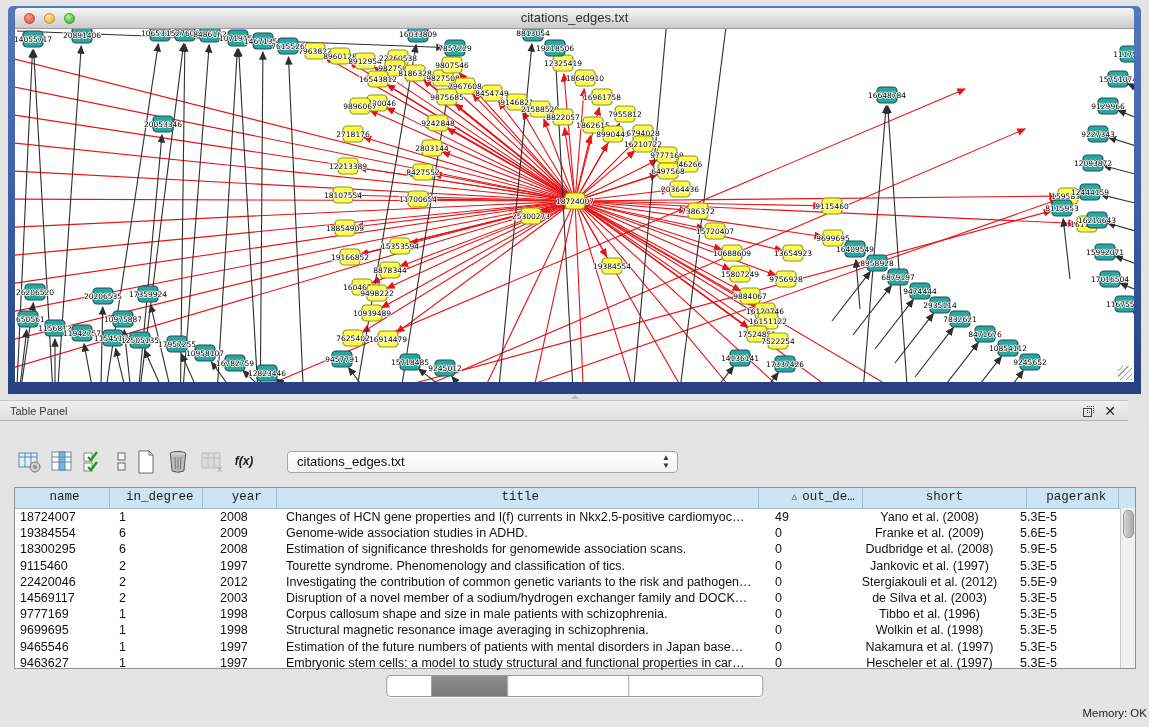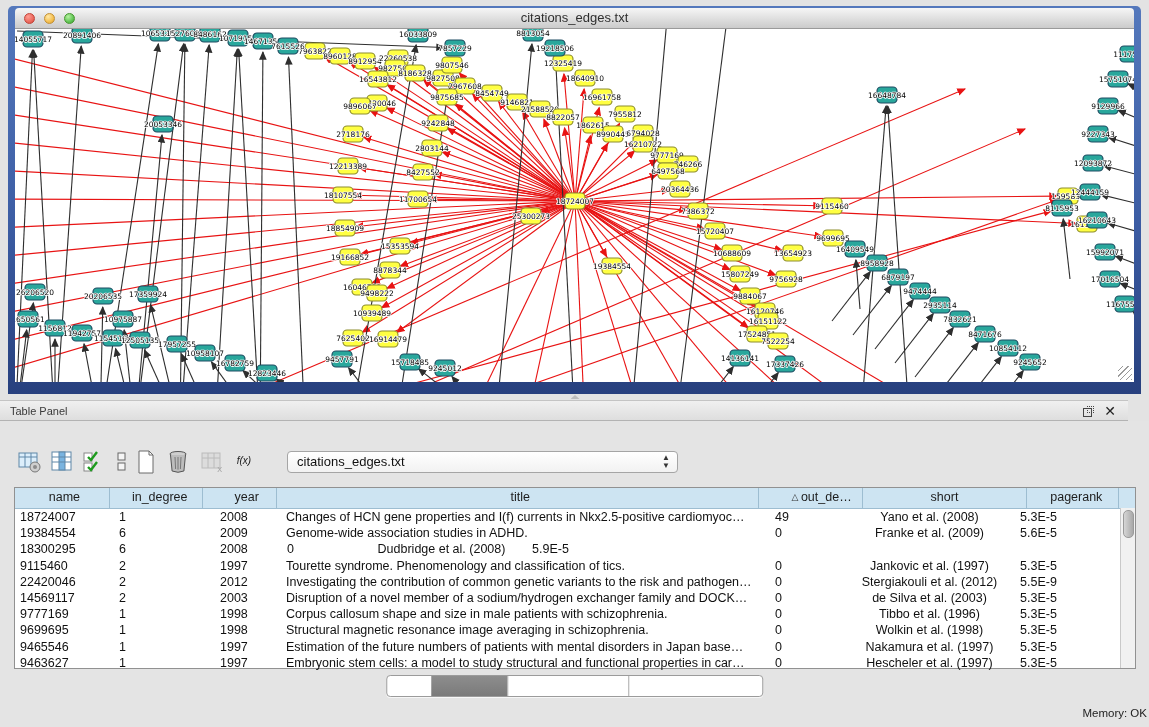--- a/index.html
+++ b/index.html
@@ -42,21 +42,21 @@
   .tool-btn{position:absolute;top:448px;width:28px;height:28px;}
   .combo{position:absolute;left:287px;top:451px;width:391px;height:22px;box-sizing:border-box;
       background:linear-gradient(#ffffff,#f2f2f2);border:1px solid #a5a5a5;border-radius:4px;
       font-size:13px;line-height:20px;padding-left:9px;color:#111;}
   .combo .stepper{position:absolute;right:7px;top:2px;font-size:8px;line-height:8px;color:#333;text-align:center;}
   
   .dtable{position:absolute;left:14px;top:487px;width:1122px;height:182px;box-sizing:border-box;
       background:#ffffff;border:1px solid #919191;}
   .thead{display:flex;height:20px;background:#cde4f2;border-bottom:1px solid #9dbdd1;}
   .hcell{box-sizing:border-box;border-right:1px solid #9dbdd1;text-align:center;font-size:12.5px;
-      line-height:19px;color:#1c1c1c;white-space:nowrap;overflow:hidden;}
+      line-height:19px;color:#1c1c1c;white-space:nowrap;overflow:hidden;font-family:Liberation Mono, monospace;}
   .sort-tri{font-size:9px;vertical-align:1px;color:#333;}
   .tbody{position:relative;}
   .trow{display:flex;height:16.2px;}
   .tcell{box-sizing:border-box;font-size:12.5px;line-height:16px;color:#111;
       white-space:nowrap;overflow:hidden;}
   .c-name{width:96px;padding-left:5px;}
   .c-deg{width:94px;padding-left:8px;}
   .c-year{width:75px;padding-left:15px;}
   .c-title{width:488px;padding-left:6px;}
   .c-out{width:78px;padding-left:7px;}
@@ -777,21 +777,21 @@
 </div>
 <div class="tool-btn" style="left:198px">
   <svg class="ic" width="28" height="28" opacity="0.55">
       <rect x="4" y="5" width="18" height="15" fill="#d7d7d7" stroke="#9a9a9a"></rect>
       <line x1="4" y1="10" x2="22" y2="10" stroke="#9a9a9a"></line>
       <line x1="10" y1="5" x2="10" y2="20" stroke="#9a9a9a"></line>
       <line x1="16" y1="5" x2="16" y2="20" stroke="#9a9a9a"></line>
       <text x="19" y="24" font-size="9" fill="#777" font-family="DejaVu Sans">x</text>
     </svg>
 </div>
-<div class="tool-btn" style="left:230px;font-style:italic;font-weight:normal;font-size:10px;line-height:26px;text-align:center;color:#222;">f(x)</div>
+<div class="tool-btn" style="left:230px;font-style:italic;font-weight:bold;font-size:12px;line-height:26px;text-align:center;color:#222;">f(x)</div>
 
 <div class="combo">
   <span>citations_edges.txt</span>
   <span class="stepper">▲<br>▼</span>
 </div>
 
 <div class="dtable">
   <div class="thead" id="thead">
       <div class="hcell c-name">name</div>
       <div class="hcell c-deg">in_degree</div>
@@ -818,20 +818,21 @@
         <div class="tcell c-year">2009</div>
         <div class="tcell c-title">Genome-wide association studies in ADHD.</div>
         <div class="tcell c-out">0</div>
         <div class="tcell c-short">Franke et al. (2009)</div>
         <div class="tcell c-pr">5.6E-5</div>
       </div>
       <div class="trow">
         <div class="tcell c-name">18300295</div>
         <div class="tcell c-deg">6</div>
         <div class="tcell c-year">2008</div>
+        <div class="tcell c-title">Estimation of significance thresholds for genomewide association scans.</div>
         <div class="tcell c-out">0</div>
         <div class="tcell c-short">Dudbridge et al. (2008)</div>
         <div class="tcell c-pr">5.9E-5</div>
       </div>
       <div class="trow">
         <div class="tcell c-name">9115460</div>
         <div class="tcell c-deg">2</div>
         <div class="tcell c-year">1997</div>
         <div class="tcell c-title">Tourette syndrome. Phenomenology and classification of tics.</div>
         <div class="tcell c-out">0</div>

